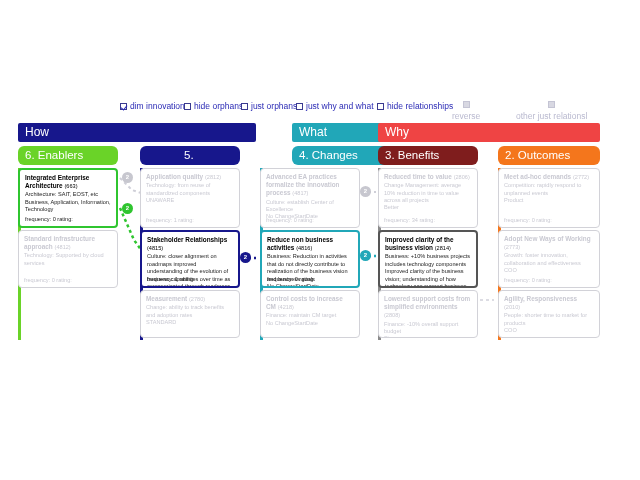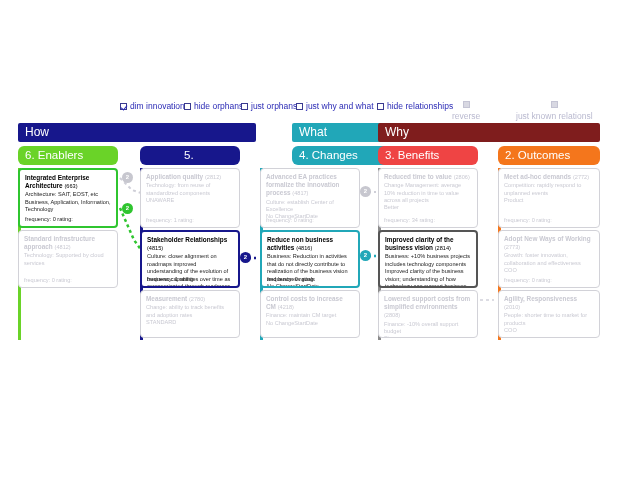--- a/index.html
+++ b/index.html
@@ -39,31 +39,31 @@
   }
   .cbox.dis { border-color: #c4c4d4; background: #d8d8e2; }
 
   
   .groupbar {
     position: absolute; height: 19px; border-radius: 2px;
     color: #fff; font-size: 12px; line-height: 19px; padding-left: 7px;
   }
   #grp-how  { left: 18px;  top: 123px; width: 238px; background: #17178c; }
   #grp-what { left: 260px; top: 123px; width: 100px; background: #21a7b8; margin-left: 32px; }
-  #grp-why  { left: 378px; top: 123px; width: 222px; background: #7f1d1d; }
+  #grp-why  { left: 378px; top: 123px; width: 222px; background: #ef4444; }
 
   
   .colhead {
     position: absolute; top: 146px; height: 19px; border-radius: 6px;
     color: #fff; font-size: 11.5px; line-height: 19px; padding-left: 7px;
   }
   #col-6 { left: 18px;  width: 100px; background: #6ad328; }
   #col-5 { left: 140px; width: 100px; background: #17178c; padding-left: 44px; }
   #col-4 { left: 260px; width: 100px; background: #21a7b8; margin-left: 32px; }
-  #col-3 { left: 378px; width: 100px; background: #ef4444; }
+  #col-3 { left: 378px; width: 100px; background: #7f1d1d; }
   #col-2 { left: 498px; width: 102px; background: #f4761c; }
 
   
   .rail { position: absolute; top: 168px; width: 3px; }
   #rail-6 { left: 18px;  height: 172px; background: #6ad328; }
   #rail-5 { left: 140px; height: 172px; background: #17178c; }
   #rail-4 { left: 260px; height: 172px; background: #21a7b8; }
   #rail-3 { left: 378px; height: 172px; background: #8a8a8a; }
   #rail-2 { left: 498px; height: 172px; background: #f4761c; }
 
@@ -144,21 +144,21 @@
   <label class="opt" style="left:377px">
     <span class="cbox"></span>
     <span>hide relationships</span>
   </label>
   <label class="opt dis" style="left:452px">
     <span class="cbox dis"></span>
     <span>reverse</span>
   </label>
   <label class="opt dis" style="left:516px">
     <span class="cbox dis"></span>
-    <span>just known relationsl</span>
+    <span>other just relationsl</span>
   </label>
 </div>
 
 <div class="groupbar" id="grp-how">How</div>
 <div class="groupbar" id="grp-what">What</div>
 <div class="groupbar" id="grp-why">Why</div>
 
 <div class="colhead" id="col-6">6. Enablers</div>
 <div class="colhead" id="col-5">5. Capabilities</div>
 <div class="colhead" id="col-4">4. Changes</div>

